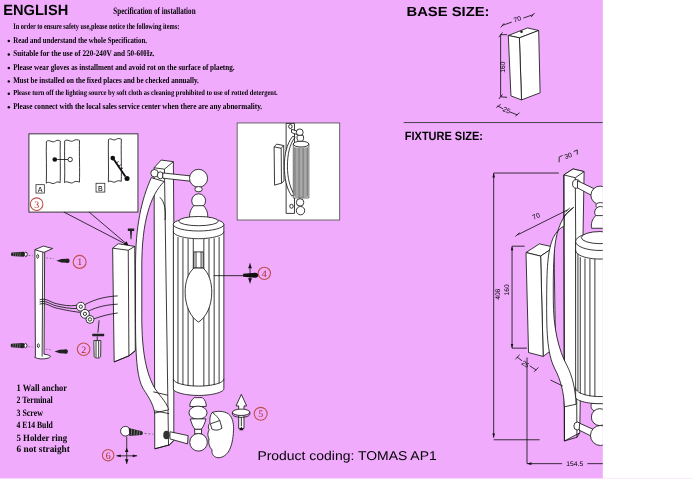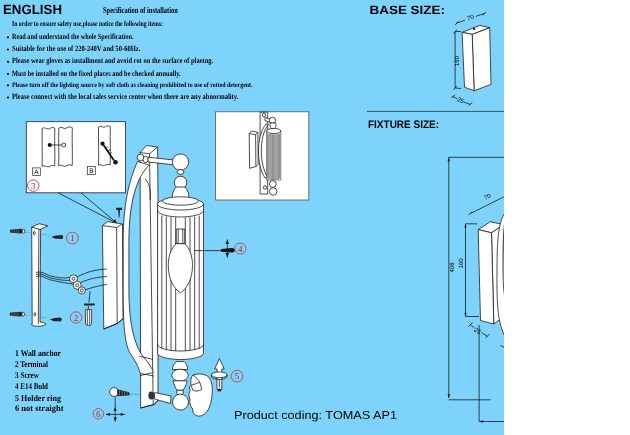--- a/index.html
+++ b/index.html
@@ -1,16 +1,16 @@
 <!DOCTYPE html>
 <html><head>
 <meta charset="utf-8">
 <style>
 html,body{margin:0;padding:0;background:#fff;-webkit-font-smoothing:antialiased;}
-#page{position:relative;width:504px;height:435px;background:#7dd3fc;overflow:hidden;}
+#page{position:relative;width:504px;height:435px;background:#f0abfc;overflow:hidden;padding-left:44px;}
 svg{position:absolute;top:0;left:0;}
 text{font-family:"Liberation Serif",serif;fill:#000;text-rendering:geometricPrecision;}
 .sans{font-family:"Liberation Sans",sans-serif;}
 .mono{font-family:"Liberation Mono",monospace;}
 .dim{font-family:"Liberation Sans",sans-serif;font-size:6.1px;}
 .ln{stroke:#111;stroke-width:0.75;fill:none;}
 .lnf{stroke:#111;stroke-width:0.75;fill:#fff;}
 .red{stroke:#c0504d;fill:none;stroke-width:1;}
 .redt{fill:#b02a27;font-family:"Liberation Serif",serif;}
 </style>

